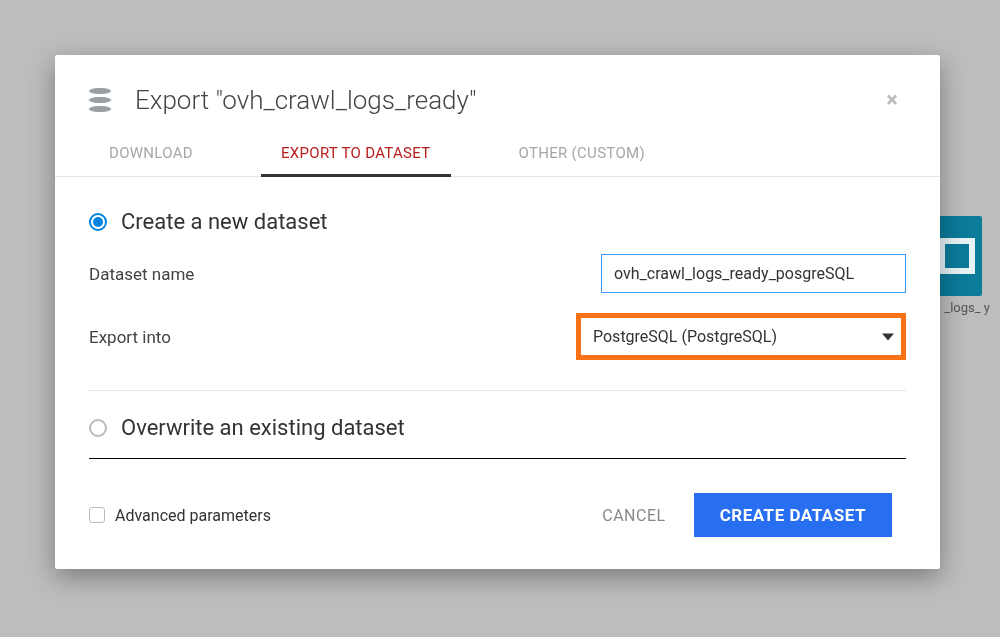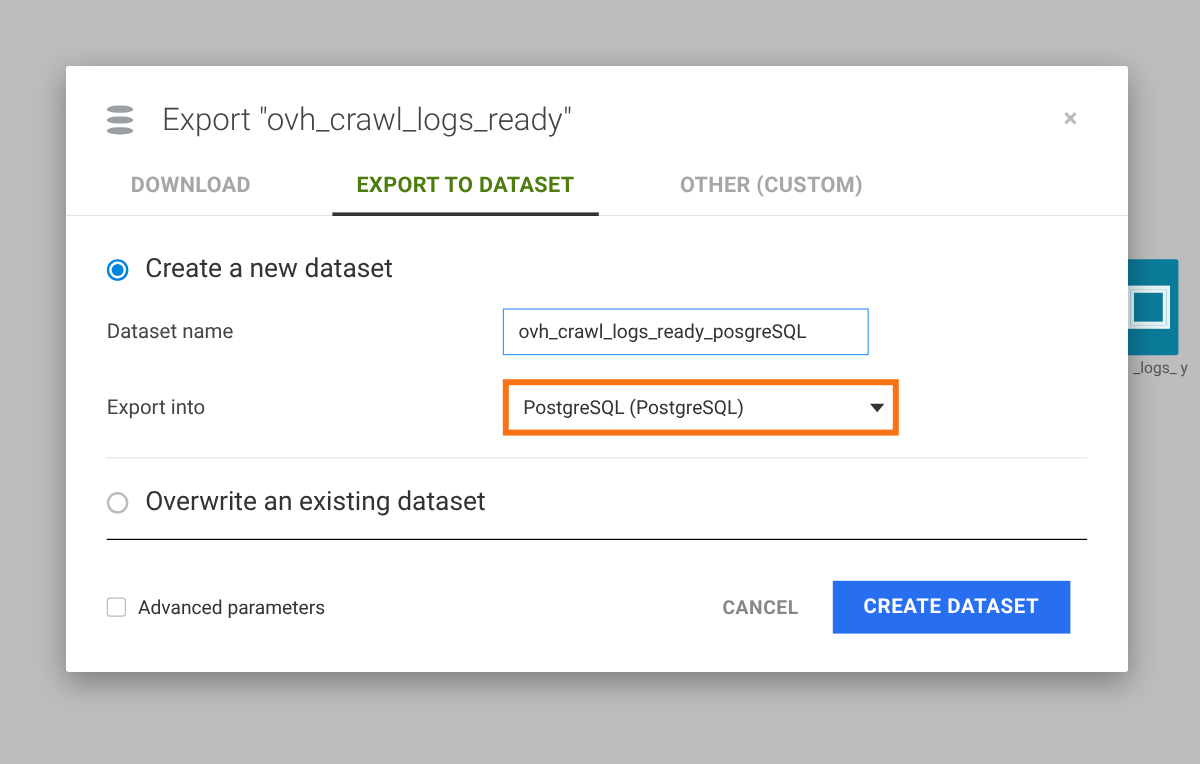--- a/index.html
+++ b/index.html
@@ -88,47 +88,47 @@
       padding: 4px 8px;
       font-weight: bold;
     }
     .tabs {
       display: flex;
       border-bottom: 1px solid #e3e3e3;
       padding: 0 10px;
     }
     .tab {
       padding: 10px 44px 14px 44px;
-      font-size: 18px;
-      font-weight: 700;
+      font-size: 15px;
+      font-weight: 400;
       letter-spacing: 0.3px;
       color: #a6a6a6;
       cursor: pointer;
       position: relative;
       text-transform: uppercase;
     }
     .tab.active {
-      color: #4d7c0f;
+      color: #b91c1c;
       text-align: center;
     }
     .tab.active::after {
       content: '';
       position: absolute;
       left: 24px;
       right: 24px;
       bottom: -1px;
       height: 3px;
       background: #333;
     }
     .content {
       padding: 28px 34px 6px 34px;
     }
     .option-block {
       border-bottom: 1px solid #e5e5e5;
-      padding-bottom: 8px;
+      padding-bottom: 20px;
       margin-bottom: 10px;
     }
     .option-header {
       display: flex;
       align-items: center;
       cursor: pointer;
       padding: 4px 0 10px 0;
     }
     .radio {
       width: 18px;
@@ -154,20 +154,21 @@
     }
     .option-label {
       font-size: 22px;
       color: #333;
       font-weight: 400;
     }
     .form-row {
       display: flex;
       align-items: center;
       padding: 10px 0;
+      justify-content: space-between;
     }
     .form-label {
       width: 330px;
       font-size: 17px;
       color: #444;
     }
     .text-input {
       width: 305px;
       padding: 9px 12px;
       font-size: 16px;
@@ -222,21 +223,21 @@
       color: #333;
       flex: 1;
     }
     .footer-actions {
       display: flex;
       gap: 22px;
       align-items: center;
     }
     .btn-cancel {
       font-size: 16px;
-      font-weight: 700;
+      font-weight: 400;
       color: #888;
       letter-spacing: 0.5px;
       cursor: pointer;
       padding: 10px 6px;
     }
     .btn-primary {
       background: #276ef1;
       color: #fff;
       font-size: 17px;
       font-weight: 700;

